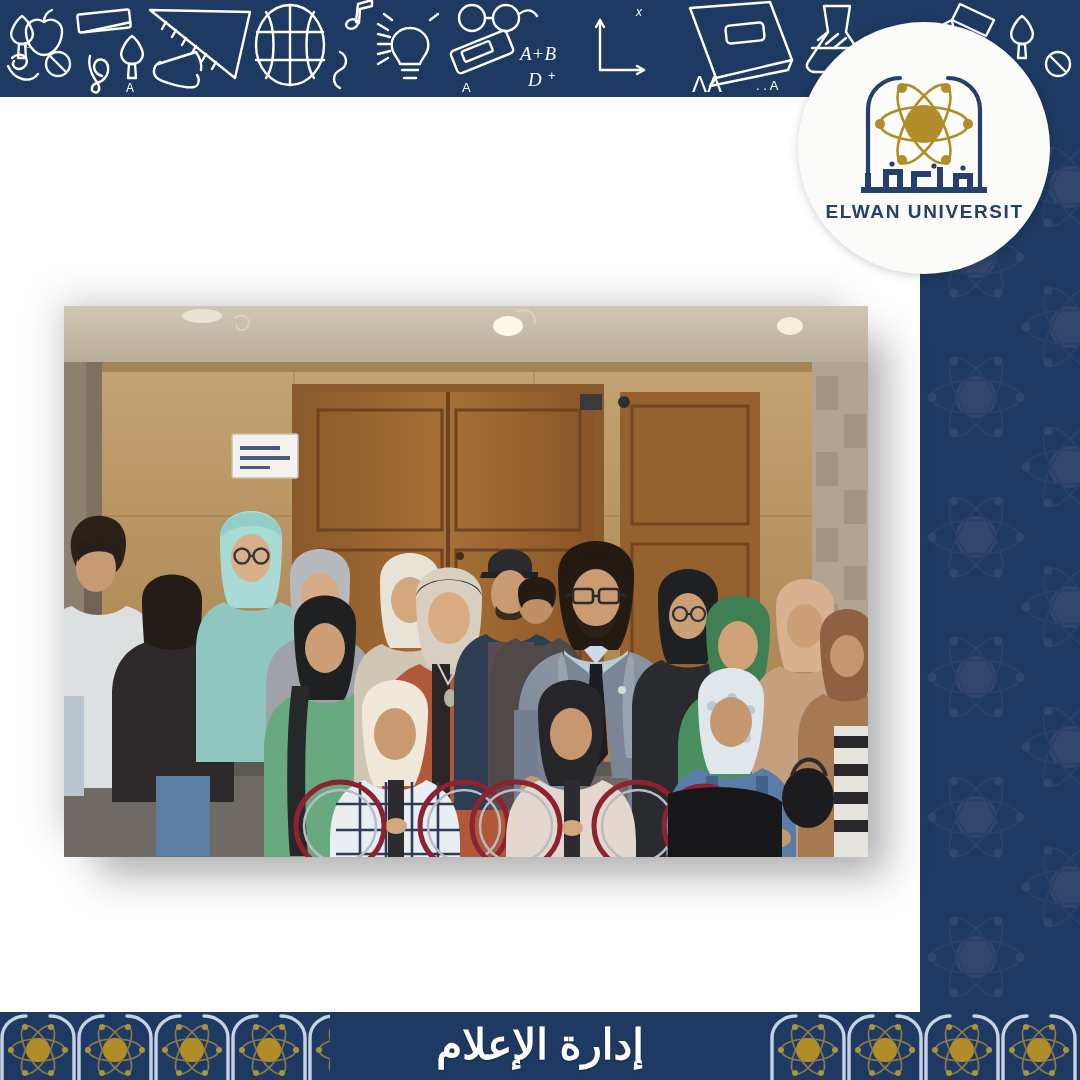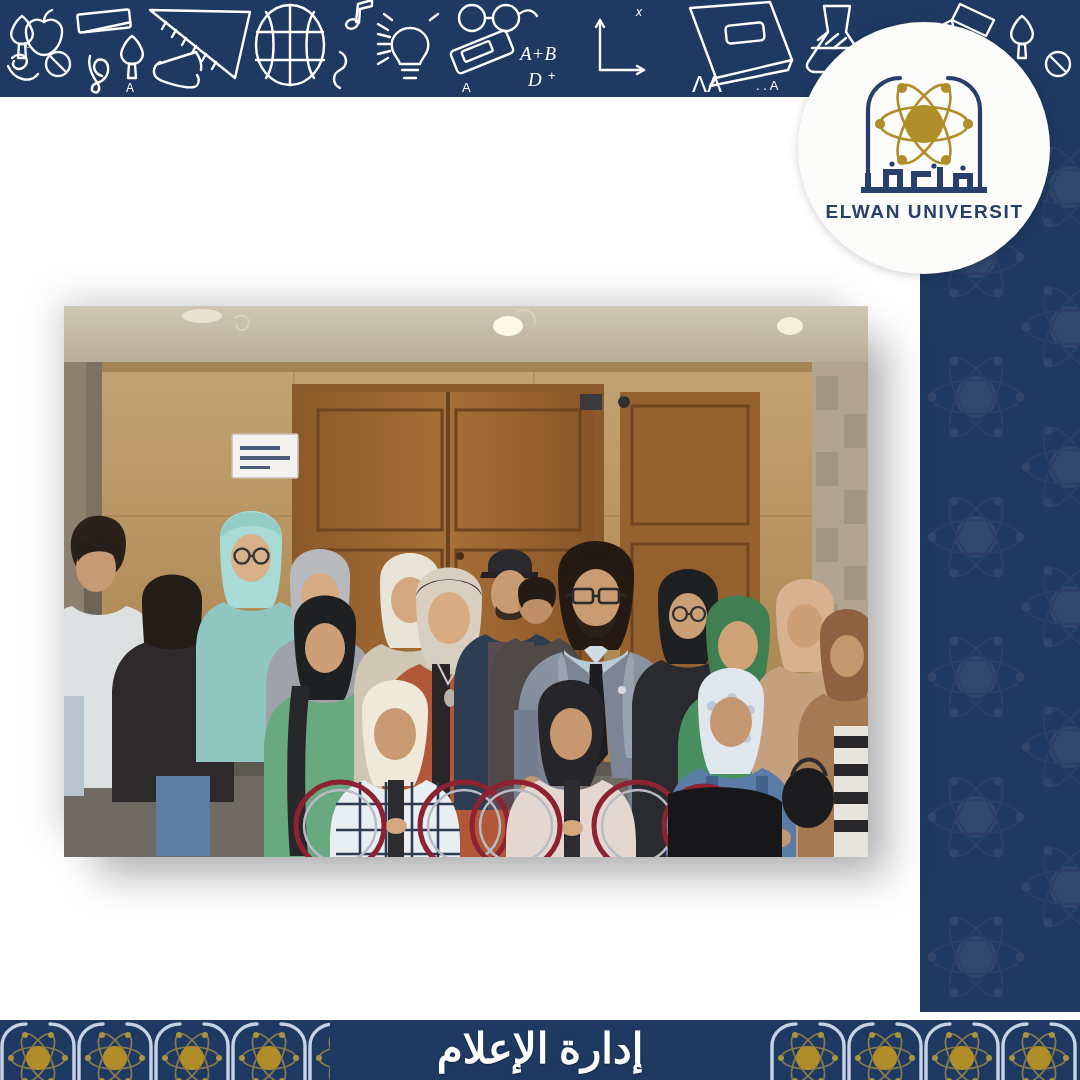--- a/index.html
+++ b/index.html
@@ -63,25 +63,24 @@
     width:804px; height:551px;
     overflow:hidden;
     z-index:10;
     background:#b08a55;
   }
   .photo-frame svg { display:block; width:804px; height:551px; }
 
   
   .bottom-banner {
     position:absolute; left:0; bottom:0;
-    width:1080px; height:60px;
+    width:1080px; height:68px;
     background:#1e3a62;
     overflow:hidden;
     z-index:30;
-    font-family:Liberation Serif, serif;
   }
   .bottom-banner .arches { position:absolute; inset:0; }
   .banner-title {
     position:absolute; inset:0;
     display:flex; align-items:center; justify-content:center;
     color:#ffffff;
     font-size:42px;
     font-weight:bold;
     letter-spacing:0px;
     direction:rtl;

